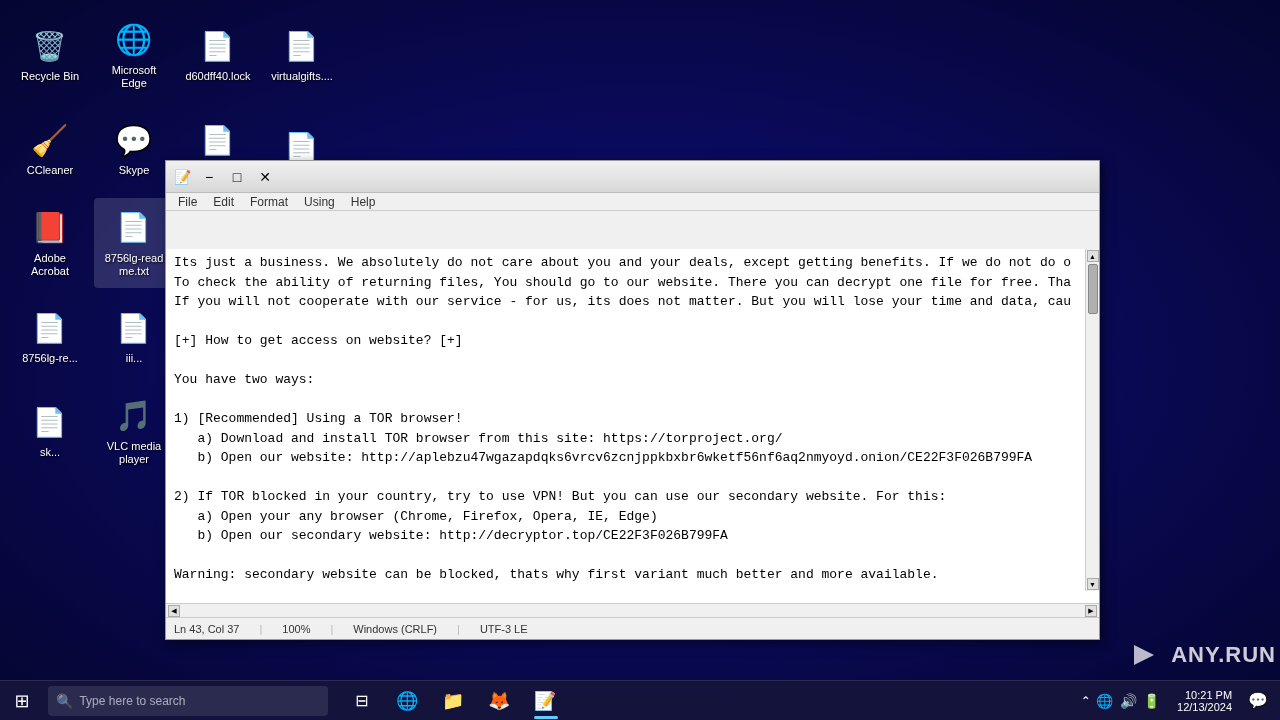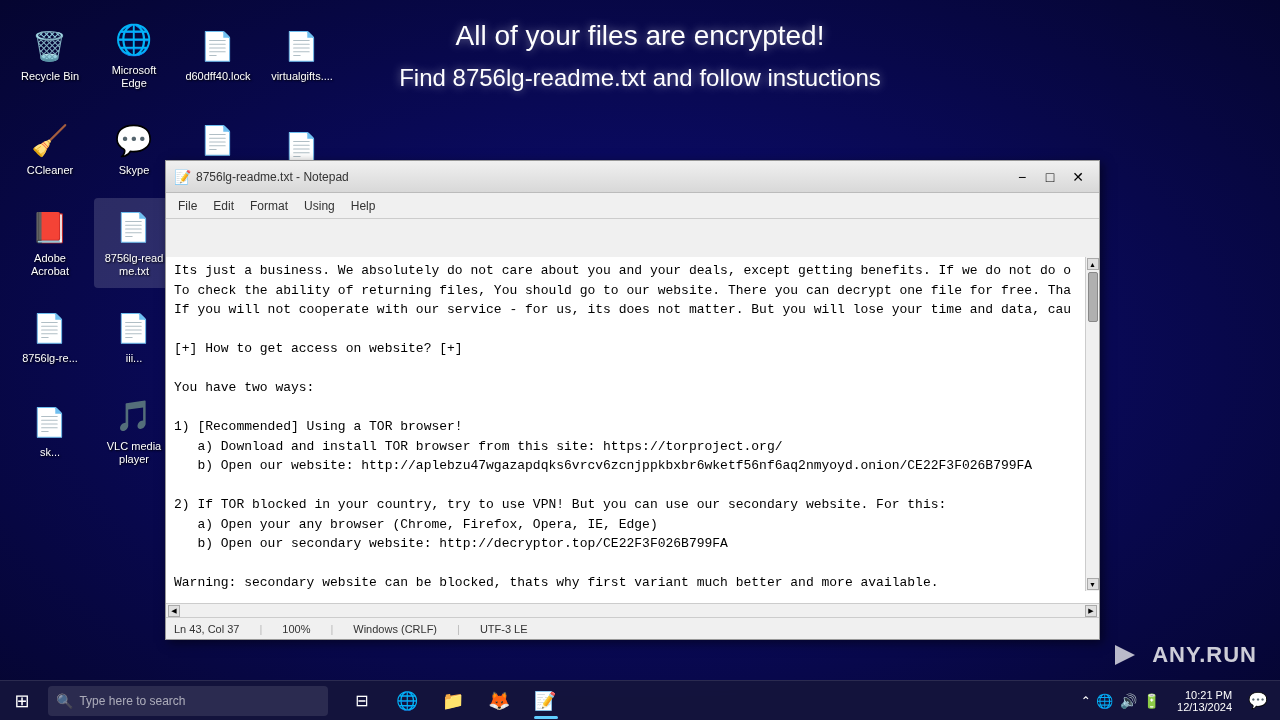--- a/index.html
+++ b/index.html
@@ -132,21 +132,21 @@
       background: transparent;
       cursor: pointer;
       font-size: 14px;
       display: flex;
       align-items: center;
       justify-content: center;
       border-radius: 3px;
     }
 
     .notepad-menubar {
-      height: 26px;
+      height: 18px;
       background: #f0f0f0;
       display: flex;
       align-items: center;
       padding: 0 4px;
       border-bottom: 1px solid #ccc;
     }
     .menu-item {
       padding: 2px 8px;
       font-size: 12px;
       color: #333;
@@ -274,39 +274,35 @@
     }
     .tray-icon {
       cursor: pointer;
       color: white;
     }
 
     
     .anyrun-watermark {
       position: absolute;
       bottom: 50px;
-      right: 23px;
+      right: 4px;
       color: white;
       font-size: 20px;
       font-weight: bold;
       opacity: 0.8;
       display: flex;
       align-items: center;
       gap: 12px;
     }
   </style>
 </head>
 <body>
 
 <div class="desktop">
 
-  <div class="ransom-message">
-    <div class="line1">All of your files are encrypted!</div>
-    <div class="line2">Find 8756lg-readme.txt and follow instuctions</div>
-  </div>
 
   <div class="desktop-icons">
 
     <div class="desktop-icon">
       <div class="icon-img icon-recycle">🗑️</div>
       <span class="icon-label">Recycle Bin</span>
     </div>
     <div class="desktop-icon">
       <div class="icon-img" style="color:#0078d4; font-size:30px;">🌐</div>
       <span class="icon-label">Microsoft Edge</span>
@@ -387,21 +383,20 @@
     <div class="desktop-icon">
       <div class="icon-img icon-file">📄</div>
       <span class="icon-label">sk...</span>
     </div>
   </div>
 
   <div class="notepad-window">
 
     <div class="notepad-titlebar">
       <span class="notepad-title-icon">📝</span>
-      <span class="notepad-title-text">8756lg-readme.txt - Notepad</span>
       <div class="notepad-controls">
         <button class="notepad-btn">−</button>
         <button class="notepad-btn">□</button>
         <button class="notepad-btn close">✕</button>
       </div>
     </div>
 
     <div class="notepad-menubar">
       <span class="menu-item">File</span>
       <span class="menu-item">Edit</span>

